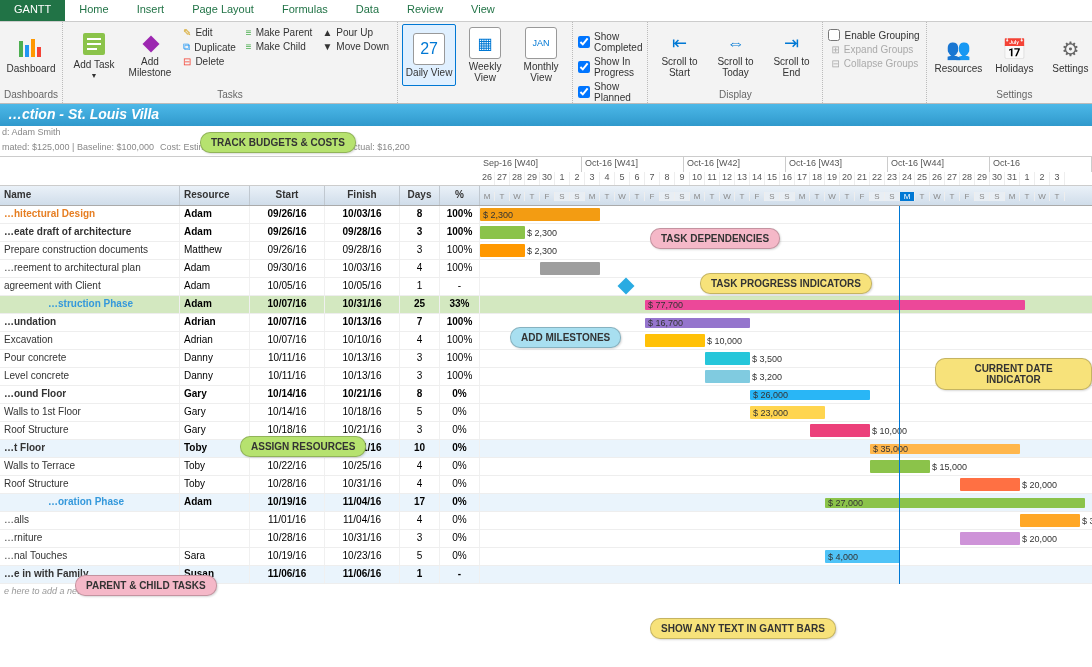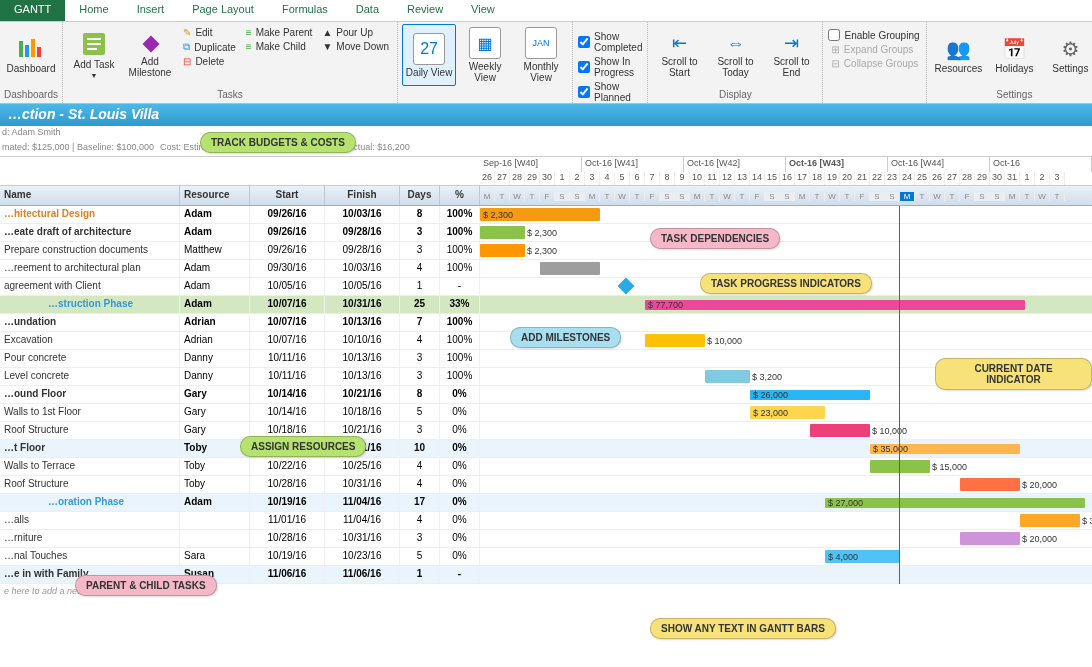--- a/index.html
+++ b/index.html
@@ -276,21 +276,21 @@
   <span>Cost: Estimated: $17,000 | Baseline: $17,000 | Actual: $16,200</span>
 </div>
 
 <div class="timeline-hdr">
   <div class="left-cols"></div>
   <div class="tl-scale">
     <div class="tl-row1" id="tl-months">
         <div class="tl-month" style="width: 105px;">Sep-16  [W40]</div>
         <div class="tl-month" style="width: 105px;">Oct-16  [W41]</div>
         <div class="tl-month" style="width: 105px;">Oct-16  [W42]</div>
-        <div class="tl-month" style="width: 105px; font-weight: bold;">Oct-16  [W43]</div>
+        <div class="tl-month" style="width: 105px;">Oct-16  [W43]</div>
         <div class="tl-month" style="width: 105px;">Oct-16  [W44]</div>
         <div class="tl-month" style="width: 105px;">Oct-16</div>
       </div>
     <div class="tl-row2" id="tl-days">
         <div class="tl-day">26</div>
         <div class="tl-day">27</div>
         <div class="tl-day">28</div>
         <div class="tl-day">29</div>
         <div class="tl-day">30</div>
         <div class="tl-day">1</div>
@@ -461,20 +461,25 @@
         </div>
       </div>
     </div>
     <div class="row rollup">
       <div class="rc c-name">…undation</div>
       <div class="rc c-res">Adrian</div>
       <div class="rc c-start" style="text-align:center">10/07/16</div>
       <div class="rc c-fin" style="text-align:center">10/13/16</div>
       <div class="rc c-days" style="text-align:center">7</div>
       <div class="rc c-pct" style="text-align:center">100%</div>
+      <div class="gantt-area">
+        <div class="bar summary" style="left: 165px; width: 105px; background: rgb(149, 117, 205);">
+          <span>$ 16,700</span>
+        </div>
+      </div>
     </div>
     <div class="row">
       <div class="rc c-name">Excavation</div>
       <div class="rc c-res">Adrian</div>
       <div class="rc c-start" style="text-align:center">10/07/16</div>
       <div class="rc c-fin" style="text-align:center">10/10/16</div>
       <div class="rc c-days" style="text-align:center">4</div>
       <div class="rc c-pct" style="text-align:center">100%</div>
       <div class="gantt-area">
         <div class="bar" style="left: 165px; width: 60px; background: rgb(255, 193, 7);">
@@ -482,20 +487,25 @@
         </div>
       </div>
     </div>
     <div class="row">
       <div class="rc c-name">Pour concrete</div>
       <div class="rc c-res">Danny</div>
       <div class="rc c-start" style="text-align:center">10/11/16</div>
       <div class="rc c-fin" style="text-align:center">10/13/16</div>
       <div class="rc c-days" style="text-align:center">3</div>
       <div class="rc c-pct" style="text-align:center">100%</div>
+      <div class="gantt-area">
+        <div class="bar" style="left: 225px; width: 45px; background: rgb(38, 198, 218);">
+          <span class="lbl">$ 3,500</span>
+        </div>
+      </div>
     </div>
     <div class="row">
       <div class="rc c-name">Level concrete</div>
       <div class="rc c-res">Danny</div>
       <div class="rc c-start" style="text-align:center">10/11/16</div>
       <div class="rc c-fin" style="text-align:center">10/13/16</div>
       <div class="rc c-days" style="text-align:center">3</div>
       <div class="rc c-pct" style="text-align:center">100%</div>
       <div class="gantt-area">
         <div class="bar" style="left: 225px; width: 45px; background: rgb(128, 203, 224);">

